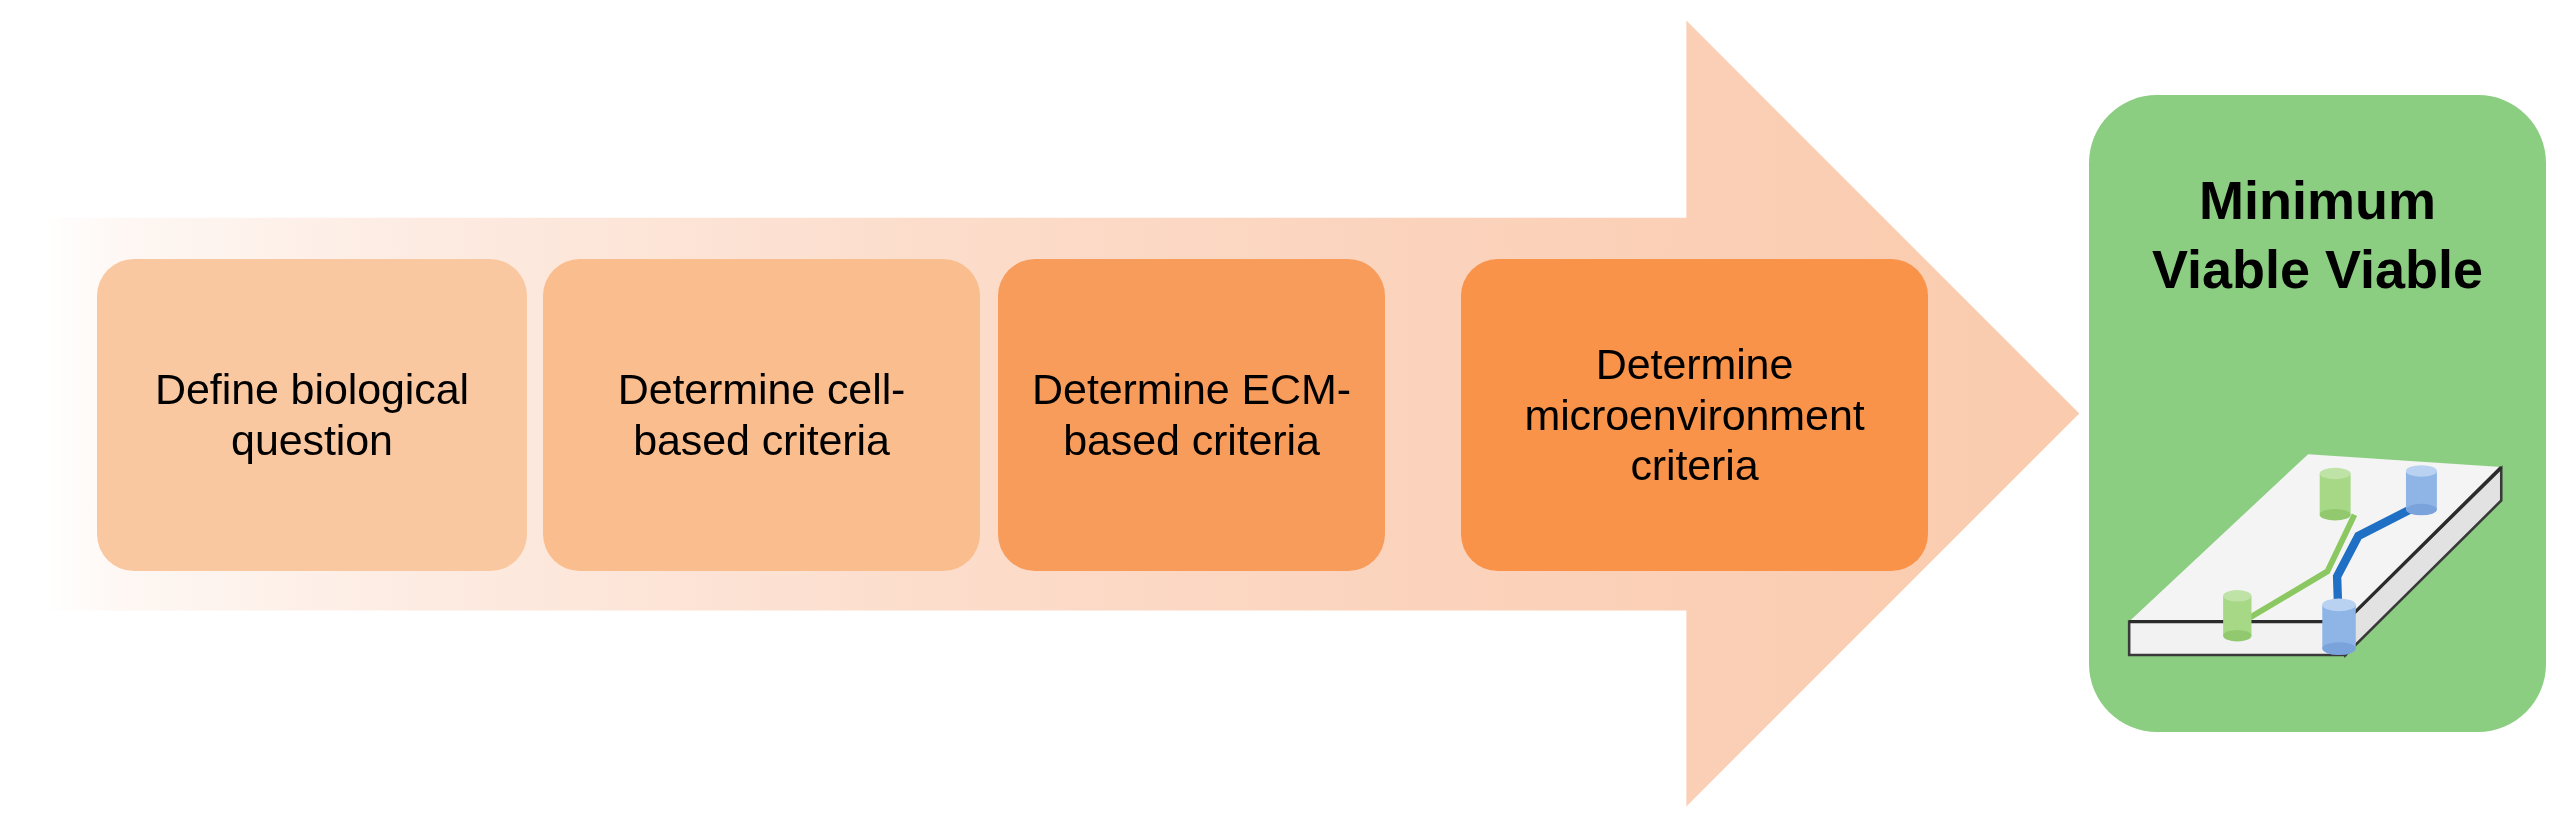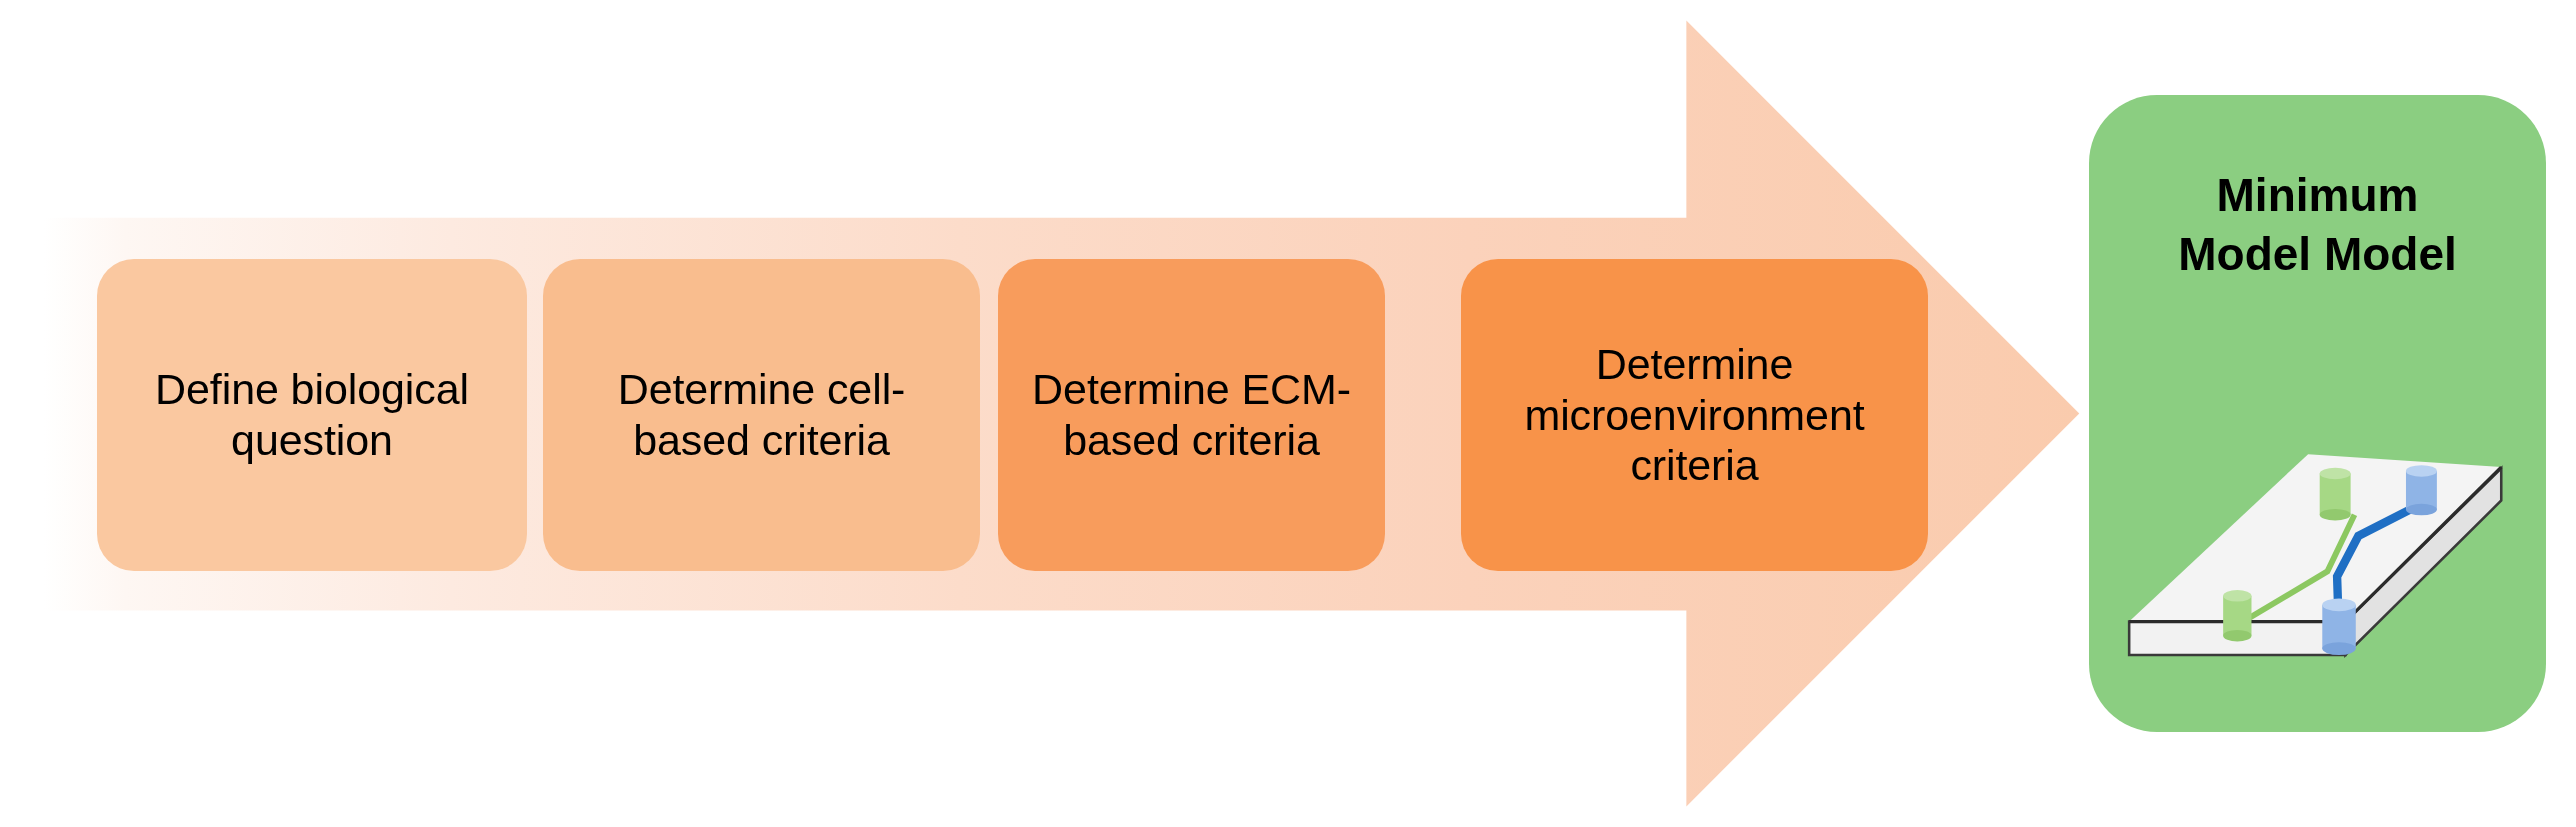--- a/index.html
+++ b/index.html
@@ -67,21 +67,21 @@
     background: #8BCE81;
     border-radius: 68px;
     display: flex;
     flex-direction: column;
     align-items: center;
   }
   #result-title {
     margin-top: 71px;
     width: 412px;
     text-align: center;
-    font-size: 46px;
+    font-size: 54px;
     font-weight: bold;
     line-height: 1.28;
     color: #000000;
   }
   #model-icon {
     position: absolute;
     left: 26px;
     top: 283px;
     width: 412px;
     height: 303px;
@@ -118,21 +118,21 @@
     <span class="step-label">Determine ECM-based criteria</span>
   </div>
 
   <div class="step-box" id="step-3">
     <span class="step-label">Determine microenvironment criteria</span>
   </div>
 
   <div id="result-card">
     <div id="result-title">
       <div>Minimum</div>
-      <div>Model Model</div>
+      <div>Viable Viable</div>
     </div>
 
     <svg id="model-icon" viewBox="0 0 640 470" xmlns="http://www.w3.org/2000/svg">
 
       <path d="M 22,378 L 22,430 L 358,430 L 358,378 Z" fill="#F2F2F2" stroke="#3A3A3A" stroke-width="4"></path>
       <path d="M 358,378 L 358,430 L 600,190 L 600,140 Z" fill="#E2E2E2" stroke="#3A3A3A" stroke-width="4"></path>
 
       <path d="M 22,378 L 300,118 L 600,138 L 358,378 Z" fill="#F4F4F4"></path>
       <path d="M 600,138 L 358,378" fill="none" stroke="#2B2B2B" stroke-width="5"></path>
       <path d="M 22,378 L 358,378" fill="none" stroke="#2B2B2B" stroke-width="5"></path>

